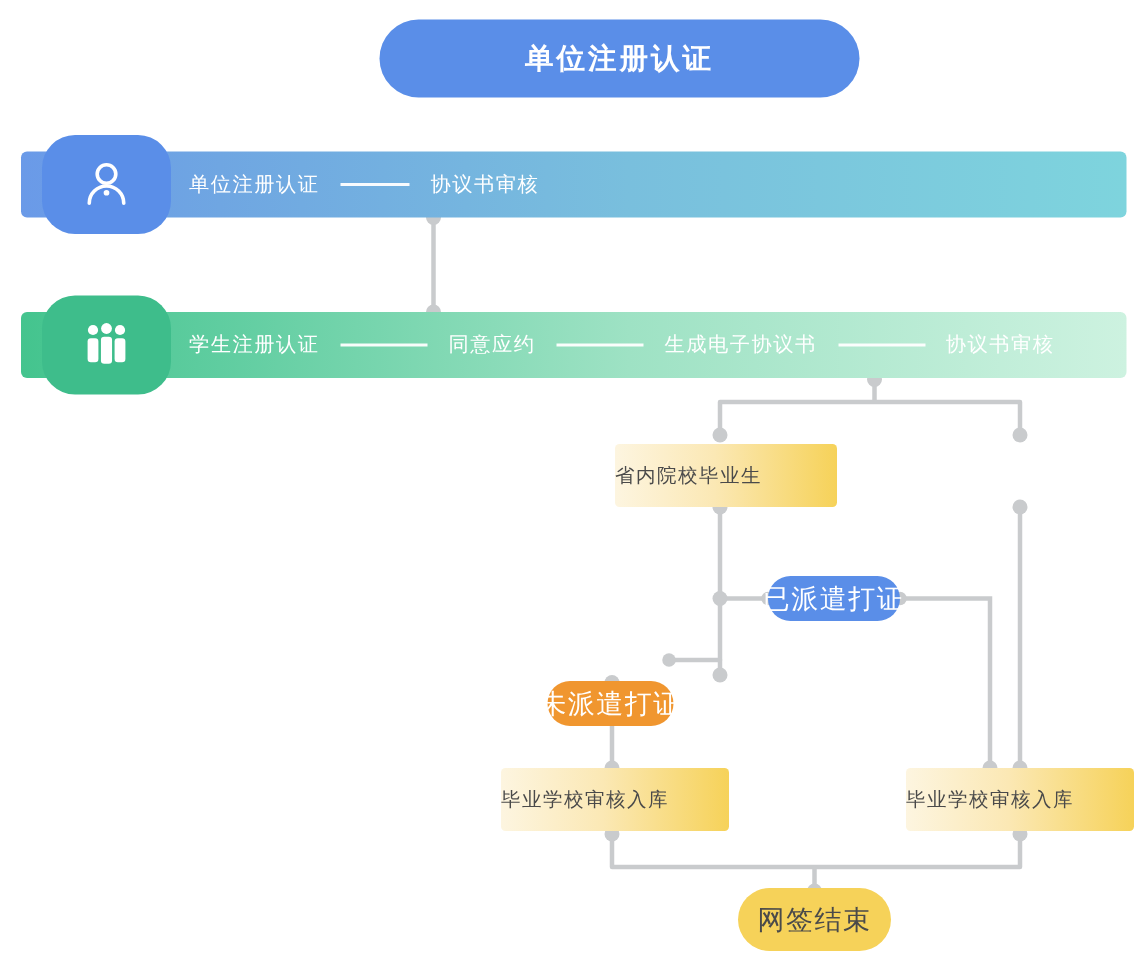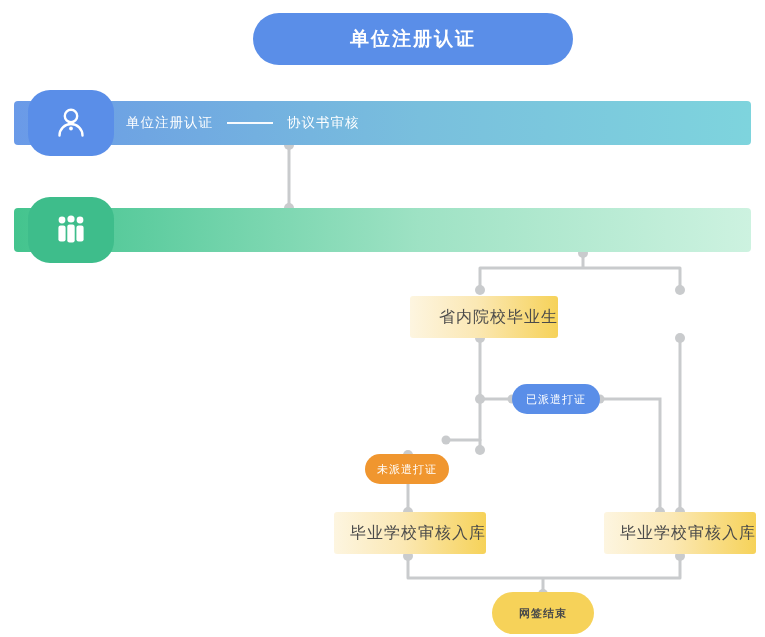--- a/index.html
+++ b/index.html
@@ -43,35 +43,35 @@
   .bar-text .seg{padding:0 0px;}
   .bar-text .dash{
     display:inline-block;width:46px;height:1.5px;background:#ffffff;
     margin:0 14px;vertical-align:middle;opacity:.95;
   }
   .bar-green .bar-text .dash{width:58px;}
 
   
   .ynode{
     position:absolute;height:42px;border-radius:3px;
-    display:flex;align-items:center;justify-content:flex-end;
-    color:#4a4a4a;font-size:16px;letter-spacing:1px;white-space:nowrap;
+    display:flex;align-items:center;justify-content:flex-start;
+    color:#4a4a4a;font-size:13px;letter-spacing:1px;white-space:nowrap;
     background:linear-gradient(90deg,#fdf5e0 0%,#fbe8b4 45%,#f6d259 100%);
   }
 
   
   .pill{
     position:absolute;height:30px;border-radius:15px;
     display:flex;align-items:center;justify-content:center;
-    color:#ffffff;font-size:11px;letter-spacing:1px;white-space:nowrap;
+    color:#ffffff;font-size:18px;letter-spacing:1px;white-space:nowrap;
   }
   .pill-blue{background:#5a8ee8;}
   .pill-orange{background:#f0962f;}
   .pill-yellow{
-    background:#f6d259;color:#4a4a4a;border-radius:22px;font-weight:bold;
+    background:#f6d259;color:#4a4a4a;border-radius:22px;
   }
 
   
   #wires{position:absolute;left:0;top:0;width:765px;height:637px;pointer-events:none;}
 </style>
 </head>
 <body>
 
 <div id="stage">
 
@@ -144,20 +144,29 @@
     <div class="bar-cap">
       <svg width="40" height="34" viewBox="0 0 40 34">
         <circle cx="11" cy="7" r="3.4" fill="#ffffff"></circle>
         <circle cx="20" cy="6" r="3.6" fill="#ffffff"></circle>
         <circle cx="29" cy="7" r="3.4" fill="#ffffff"></circle>
         <rect x="7.4" y="12.5" width="7.2" height="16" rx="2.2" fill="#ffffff"></rect>
         <rect x="16.3" y="11.5" width="7.4" height="18" rx="2.2" fill="#ffffff"></rect>
         <rect x="25.4" y="12.5" width="7.2" height="16" rx="2.2" fill="#ffffff"></rect>
       </svg>
     </div>
+    <div class="bar-text">
+      <span class="seg">学生注册认证</span>
+      <span class="dash"></span>
+      <span class="seg">同意应约</span>
+      <span class="dash"></span>
+      <span class="seg">生成电子协议书</span>
+      <span class="dash"></span>
+      <span class="seg">协议书审核</span>
+    </div>
   </div>
 
   <div class="ynode" style="left:410px;top:296px;width:148px;">
     <span>省内院校毕业生</span>
   </div>
 
   <div class="pill pill-blue" style="left:512px;top:384px;width:88px;">
     <span>已派遣打证</span>
   </div>
   <div class="pill pill-orange" style="left:365px;top:425px;width:84px;margin-top:29px;">

